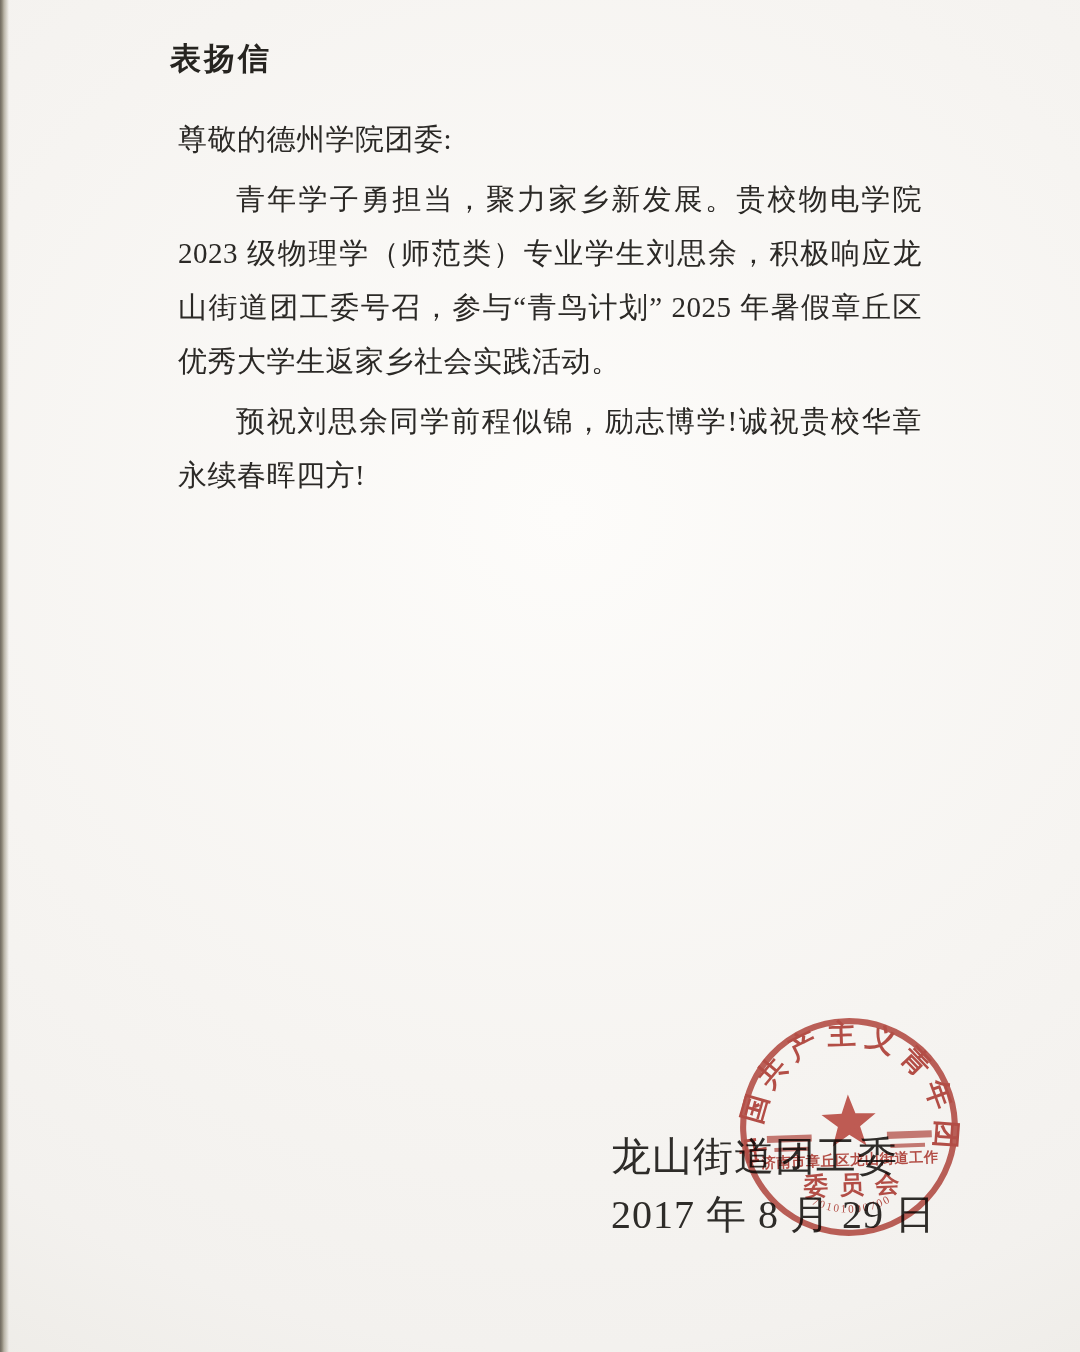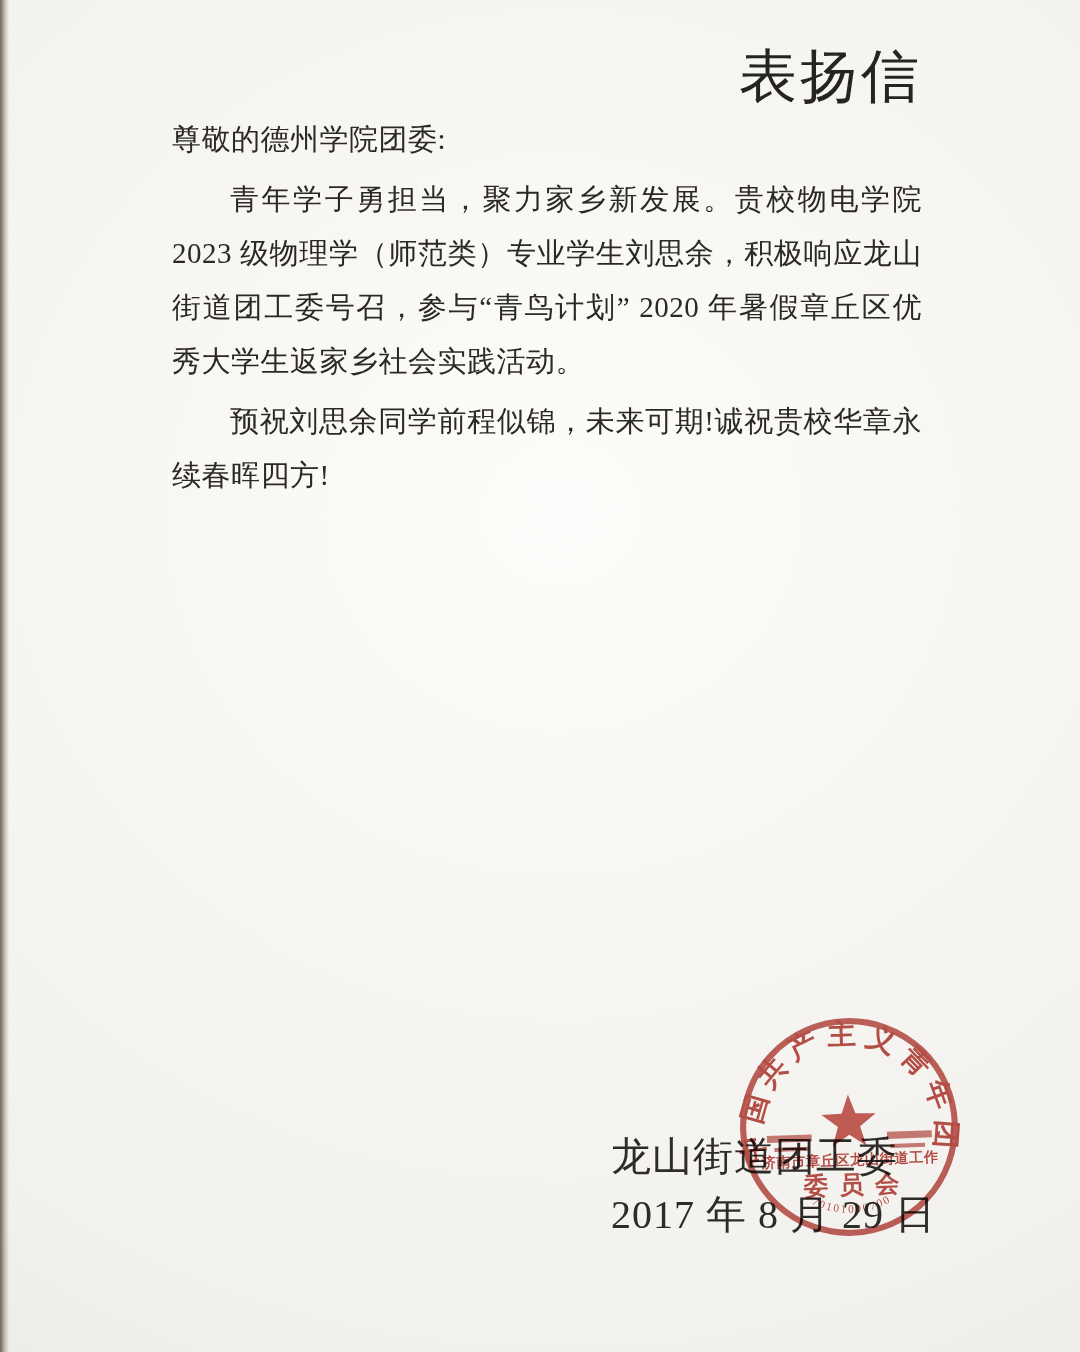--- a/index.html
+++ b/index.html
@@ -25,38 +25,38 @@
     left: 0; top: 0; bottom: 0;
     width: 9px;
     background: linear-gradient(90deg,
       #6f695f 0px, #8d8779 2px, #b8b3a6 4px, rgba(184,179,166,0) 9px);
   }
   .page-title {
     position: absolute;
     top: 38px;
     left: 170px;
     width: 752px;
-    text-align: right;
+    text-align: left;
     font-family: "Liberation Sans", "DejaVu Sans", sans-serif;
-    font-weight: 400;
-    font-size: 58px;
+    font-weight: 700;
+    font-size: 31px;
     letter-spacing: 3px;
     color: #262420;
   }
   .body-text {
     position: absolute;
     top: 112px;
     left: 170px;
     width: 752px;
     font-size: 29px;
     line-height: 54px;
     text-align: justify;
     letter-spacing: 0.5px;
   }
-  .body-text p { margin: 0 0 6px 2px; }
+  .body-text p { margin: 0 0 6px 8px; }
   .body-text p.salutation { text-indent: 0; }
   .body-text p.para { text-indent: 2em; }
   .sign-block {
     position: absolute;
     top: 1128px;
     right: 144px;
     font-size: 40px;
     line-height: 58px;
     letter-spacing: 1px;
     color: #2e2c29;
@@ -99,22 +99,22 @@
 <body>
 
 <div class="photo">
 
   <div class="edge-strip"></div>
 
   <div class="page-title">表扬信</div>
 
   <div class="body-text">
     <p class="salutation">尊敬的德州学院团委:</p>
-    <p class="para">青年学子勇担当，聚力家乡新发展。贵校物电学院 2023 级物理学（师范类）专业学生刘思余，积极响应龙山街道团工委号召，参与“青鸟计划” 2020 年暑假章丘区优秀大学生返家乡社会实践活动。</p>
-    <p class="para">预祝刘思余同学前程似锦，未来可期!诚祝贵校华章永续春晖四方!</p>
+    <p class="para">青年学子勇担当，聚力家乡新发展。贵校物电学院 2023 级物理学（师范类）专业学生刘思余，积极响应龙山街道团工委号召，参与“青鸟计划” 2025 年暑假章丘区优秀大学生返家乡社会实践活动。</p>
+    <p class="para">预祝刘思余同学前程似锦，励志博学!诚祝贵校华章永续春晖四方!</p>
   </div>
 
   <div class="sign-block">
     <div>龙山街道团工委</div>
     <div>2017 年 8 月 29 日</div>
   </div>
 
   <svg class="stamp" viewBox="0 0 222 222" xmlns="http://www.w3.org/2000/svg">
     <defs>
       <path id="arcTop" d="M 26.9,133.3 A 86,86 0 1 1 195.1,133.3" fill="none"></path>

